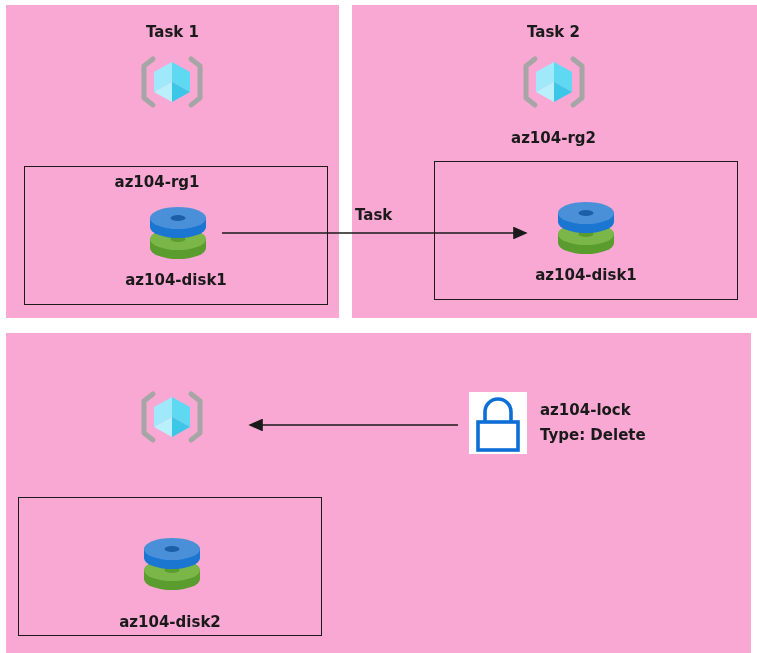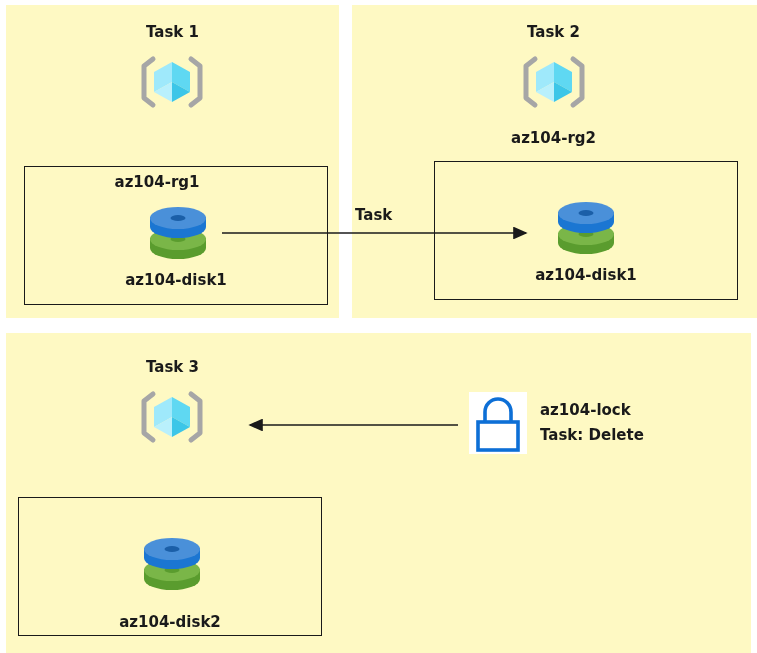--- a/index.html
+++ b/index.html
@@ -10,21 +10,21 @@
   body {
     width: 757px;
     height: 653px;
     position: relative;
     font-family: "DejaVu Sans", "Liberation Sans", sans-serif;
     overflow: hidden;
   }
 
   .panel {
     position: absolute;
-    background: #fef9c3;
+    background: #f9a8d4;
     box-sizing: border-box;
   }
 
   
   #panel-task1 { left: 6px;   top: 5px;   width: 333px; height: 313px; }
   #panel-task2 { left: 332px; top: 5px;   width: 471px; height: 313px; margin-left: 20px; }
   #panel-task3 { left: 6px;   top: 333px; width: 745px; height: 325px; }
 
   .task-title {
     position: absolute;
@@ -191,21 +191,20 @@
       <path d="M0,0 L9,4 L0,8 z" fill="#1a1a1a"></path>
     </marker>
   </defs>
   <line x1="4" y1="13" x2="308" y2="13" stroke="#1a1a1a" stroke-width="1.6" marker-end="url(#arrowhead-right)"></line>
 </svg>
 
 <div class="arrow-label" style="left:355px; top:206px;">Task</div>
 
 <div class="panel" id="panel-task3">
 
-  <div class="task-title" style="left:0; top:25px; width:333px;">Task 3</div>
 
   <div class="rg-icon" style="left:134px; top:55px;">
     <svg viewBox="0 0 64 58" xmlns="http://www.w3.org/2000/svg">
       <path d="M13 6 L4 13 L4 45 L13 52" fill="none" stroke="#a6a6a6" stroke-width="5" stroke-linecap="round" stroke-linejoin="round"></path>
       <path d="M51 6 L60 13 L60 45 L51 52" fill="none" stroke="#a6a6a6" stroke-width="5" stroke-linecap="round" stroke-linejoin="round"></path>
       <polygon points="32,9 14,19 14,39 32,29" fill="#9fe9fb"></polygon>
       <polygon points="32,9 50,19 50,39 32,29" fill="#5fd8f2"></polygon>
       <polygon points="14,39 32,29 32,49" fill="#b9f0fc"></polygon>
       <polygon points="50,39 32,29 32,49" fill="#3cc6e8"></polygon>
     </svg>
@@ -243,13 +242,13 @@
   <svg viewBox="0 0 58 62" xmlns="http://www.w3.org/2000/svg">
 
     <path d="M16 30 L16 20 A13 13 0 0 1 42 20 L42 30" fill="none" stroke="#0d6fd6" stroke-width="3.6"></path>
 
     <rect x="9" y="30" width="40" height="28" fill="none" stroke="#0d6fd6" stroke-width="3.6"></rect>
   </svg>
 </div>
 
 <div class="lock-text" style="left:540px; top:399px; width:180px;">az104-lock</div>
 
-<div class="lock-text" style="left:540px; top:424px; width:180px;">Task: Delete</div>
+<div class="lock-text" style="left:540px; top:424px; width:180px;">Type: Delete</div>
 
 </body></html>

